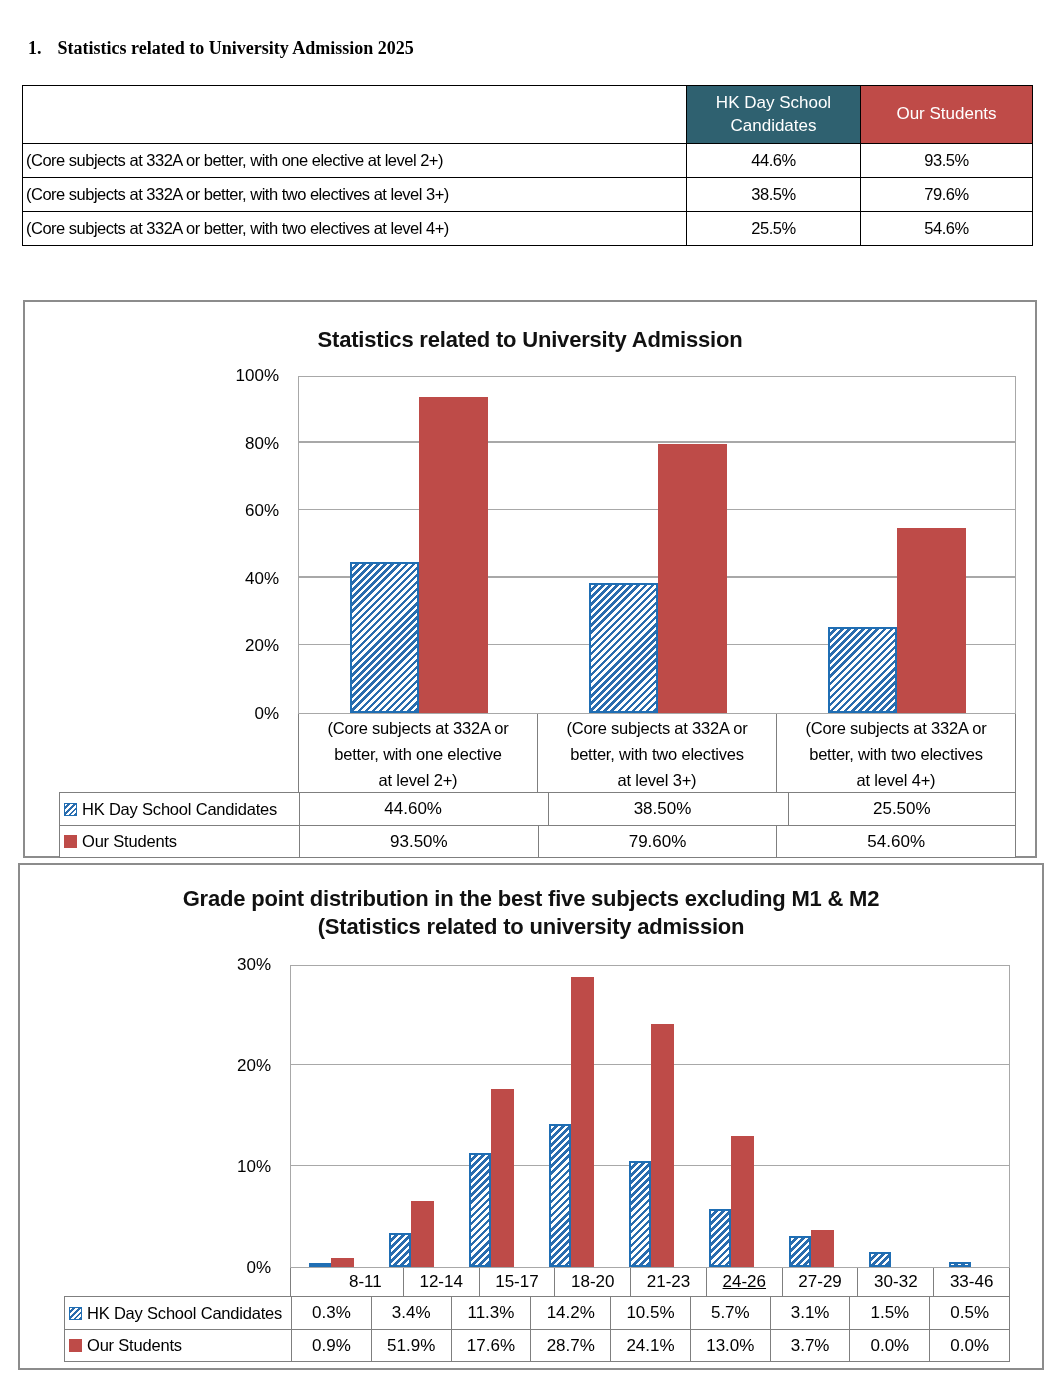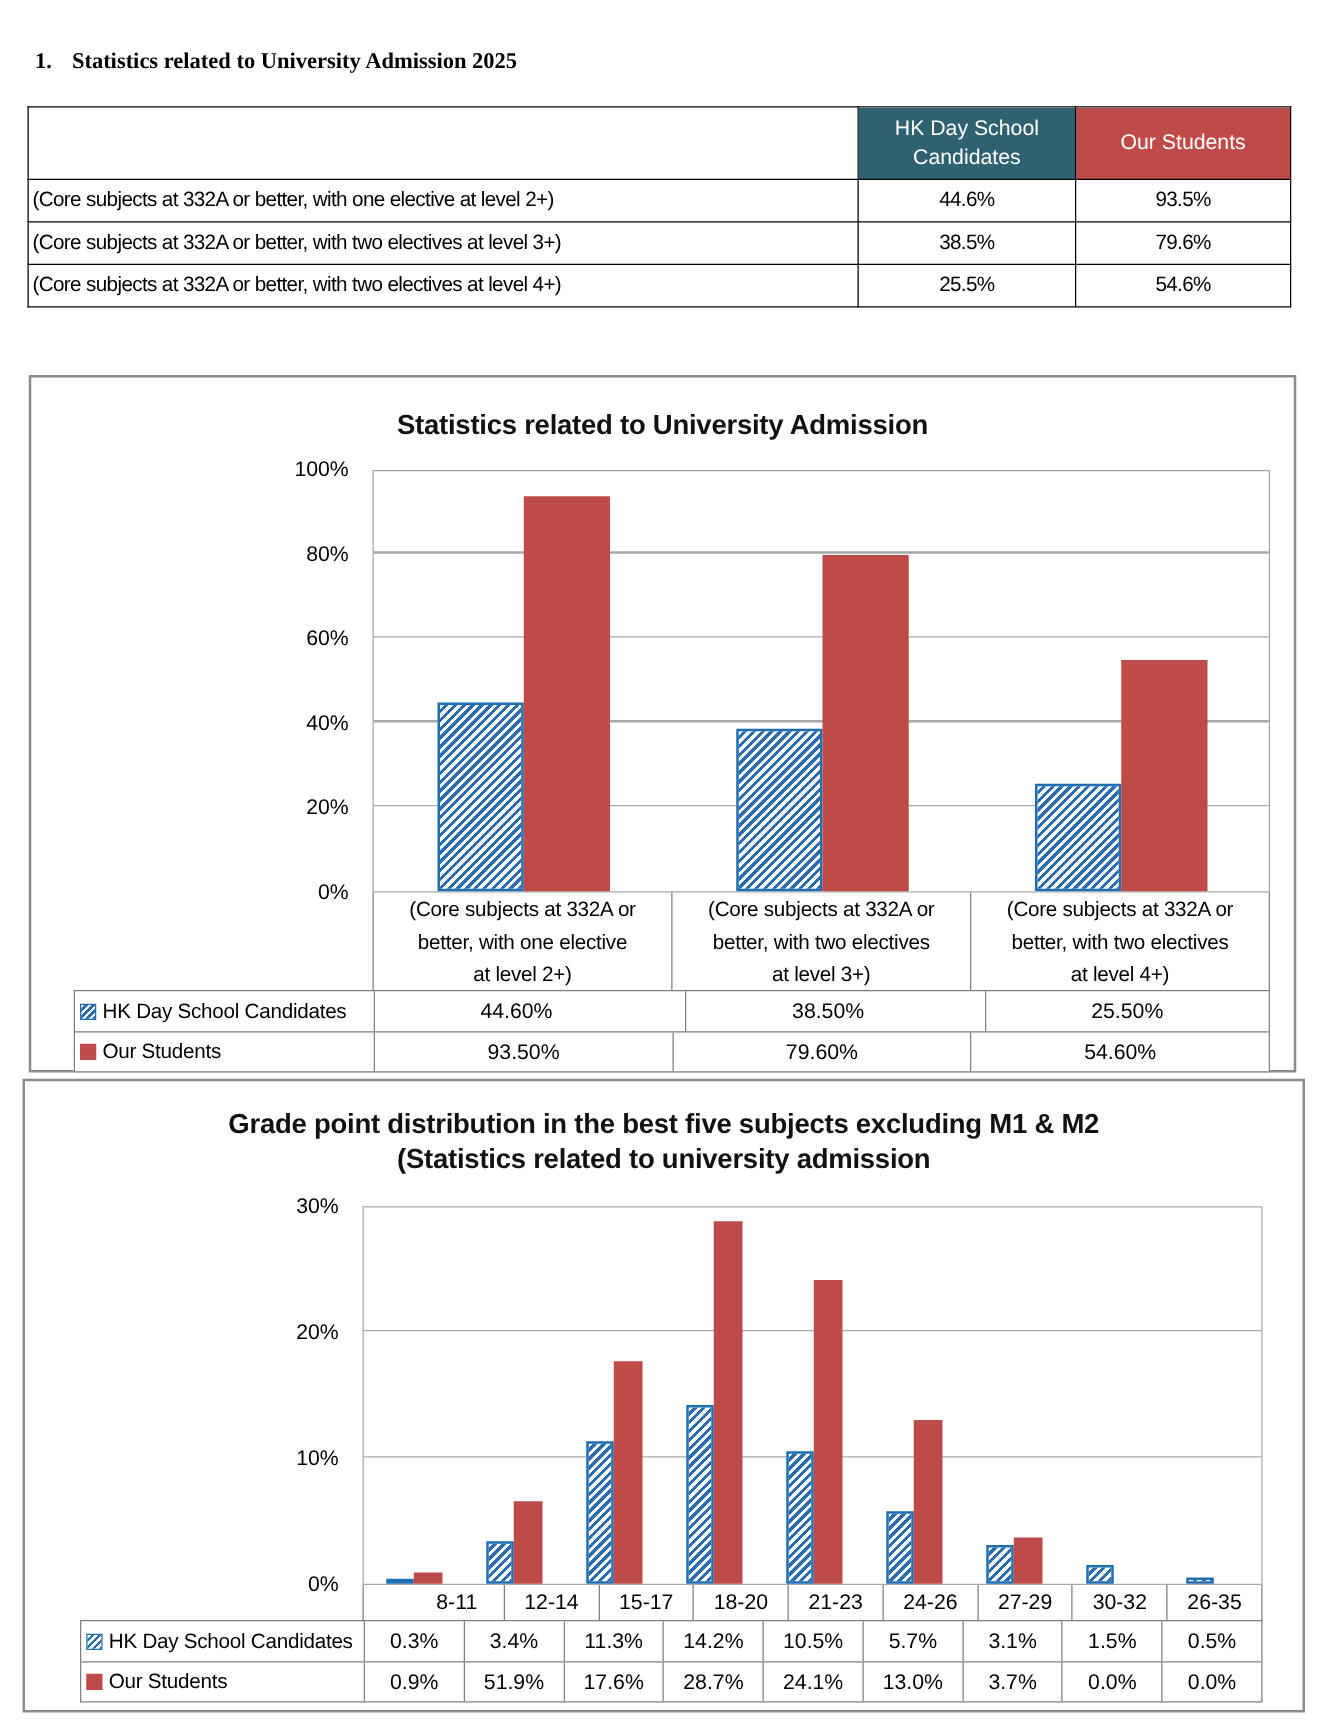--- a/index.html
+++ b/index.html
@@ -159,24 +159,24 @@
       <div class="ylabel" style="left: 171px; width: 80px; top: 393px;">0%</div>
       <div class="ylabel" style="left: 171px; width: 80px; top: 292px;">10%</div>
       <div class="ylabel" style="left: 171px; width: 80px; top: 191px;">20%</div>
       <div class="ylabel" style="left: 171px; width: 80px; top: 90px;">30%</div>
       <div class="cat-row cat2" style="left: 270px; top: 403px; width: 720px; height: 28px; border-color: rgb(127, 127, 127); padding-left: 37px;">
         <div class="cat-cell">8-11</div>
         <div class="cat-cell" style="border-left: 1.5px solid rgb(127, 127, 127);">12-14</div>
         <div class="cat-cell" style="border-left: 1.5px solid rgb(127, 127, 127);">15-17</div>
         <div class="cat-cell" style="border-left: 1.5px solid rgb(127, 127, 127);">18-20</div>
         <div class="cat-cell" style="border-left: 1.5px solid rgb(127, 127, 127);">21-23</div>
-        <div class="cat-cell" style="border-left: 1.5px solid rgb(127, 127, 127);">24-26</div>
+        <div class="cat-cell" style="border-left: 1.5px solid rgb(127, 127, 127); text-decoration: underline;">24-26</div>
         <div class="cat-cell" style="border-left: 1.5px solid rgb(127, 127, 127);">27-29</div>
         <div class="cat-cell" style="border-left: 1.5px solid rgb(127, 127, 127);">30-32</div>
-        <div class="cat-cell" style="border-left: 1.5px solid rgb(127, 127, 127);">26-35</div>
+        <div class="cat-cell" style="border-left: 1.5px solid rgb(127, 127, 127);">33-46</div>
       </div>
       <div class="legend-table" style="left: 44px; top: 431px; width: 946px; border-color: rgb(127, 127, 127);">
         <div class="legend-row" style="height: 32px;">
           <div class="legend-label-cell" style="flex: 0 0 226px;">
             <span class="swatch" style="border: 1.5px solid rgb(31, 110, 180); background-image: repeating-linear-gradient(135deg, rgb(255, 255, 255) 0px, rgb(255, 255, 255) 2px, rgb(42, 108, 174) 2px, rgb(42, 108, 174) 4px);"></span>
             <span class="legend-text">HK Day School Candidates</span>
           </div>
           <div class="legend-val" style="border-left: 1.5px solid rgb(127, 127, 127);">0.3%</div>
           <div class="legend-val" style="border-left: 1.5px solid rgb(127, 127, 127);">3.4%</div>
           <div class="legend-val" style="border-left: 1.5px solid rgb(127, 127, 127);">11.3%</div>

